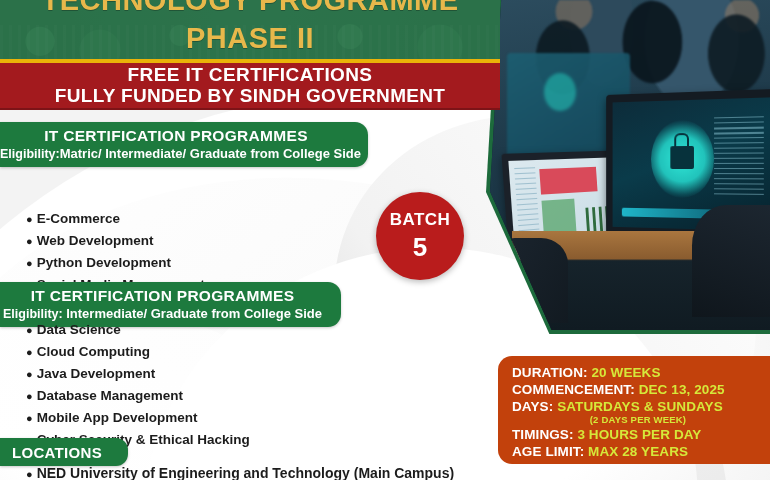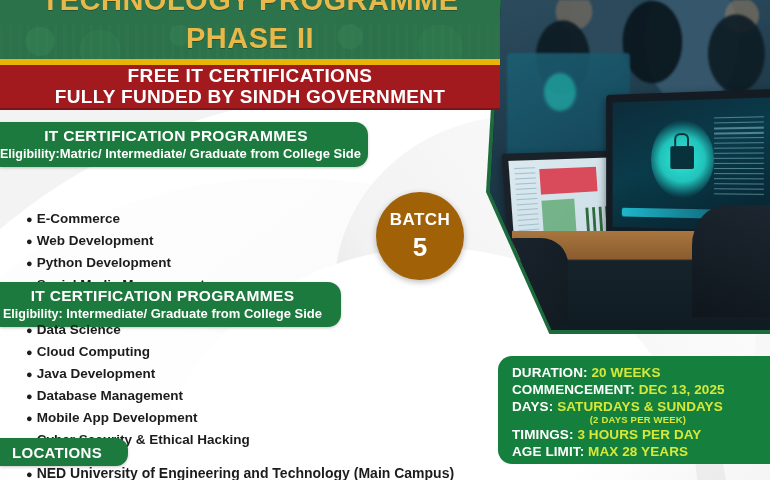--- a/index.html
+++ b/index.html
@@ -68,21 +68,21 @@
     font-weight:900; letter-spacing:.5px; line-height:1;
     text-shadow:0 1px 0 rgba(0,0,0,.25);
   }
   .title-1{ font-size:29px; margin-top:-14px; }
   .title-2{ font-size:29px; margin-top:9px; }
 
   
   .redbar{
     position:absolute; left:0; top:59px; width:500px; height:51px;
     background:#a31a1e;
-    border-top:6px solid #eab308; border-bottom:2px solid #7d1317;
+    border-top:4px solid #eab308; border-bottom:2px solid #7d1317;
     display:flex; flex-direction:column; align-items:center; justify-content:center;
     color:#fff; font-weight:900; line-height:1.08;
   }
   .redbar-1{ font-size:19px; letter-spacing:.4px; }
   .redbar-2{ font-size:19px; letter-spacing:.3px; }
 
   
   .photo{
     position:absolute; left:490px; top:0; width:280px; height:330px;
     overflow:hidden;
@@ -228,31 +228,31 @@
   }
   .blist li .dot{ font-size:11px; margin-right:4px; }
   #list1{ left:26px; top:168px;margin-top:44px; }
   #list2{ left:26px; top:323px; }
   #list3{ left:26px; top:466px; }
   #list3 li{ font-size:14px; }
 
   
   .batch{
     position:absolute; left:376px; top:192px; width:88px; height:88px;
-    border-radius:50%; background:#a16207; color:#fff;
+    border-radius:50%; background:#b91c1c; color:#fff;
     display:flex; flex-direction:column; align-items:center; justify-content:center;
     box-shadow:0 2px 6px rgba(0,0,0,.28);
   }
   .batch-label{ font-size:17px; font-weight:900; letter-spacing:.5px; }
   .batch-num{ font-size:26px; font-weight:900; margin-top:2px; }
 
   
   .details{
     position:absolute; left:498px; top:356px; width:272px; height:108px;
-    background:#15803d; border-radius:14px 0 0 14px;
+    background:#c2410c; border-radius:14px 0 0 14px;
     padding:8px 0 0 14px; color:#fff;
   }
   .drow{
     font-size:13.5px; font-weight:900; line-height:1.26; white-space:nowrap;
     letter-spacing:.1px;
   }
   .drow .v{ color:#d6e83a; }
   .dsub{
     font-size:9.5px; font-weight:900; color:#d6e83a;
     text-align:center; margin:-1px 0 1px -6px; letter-spacing:.2px;

